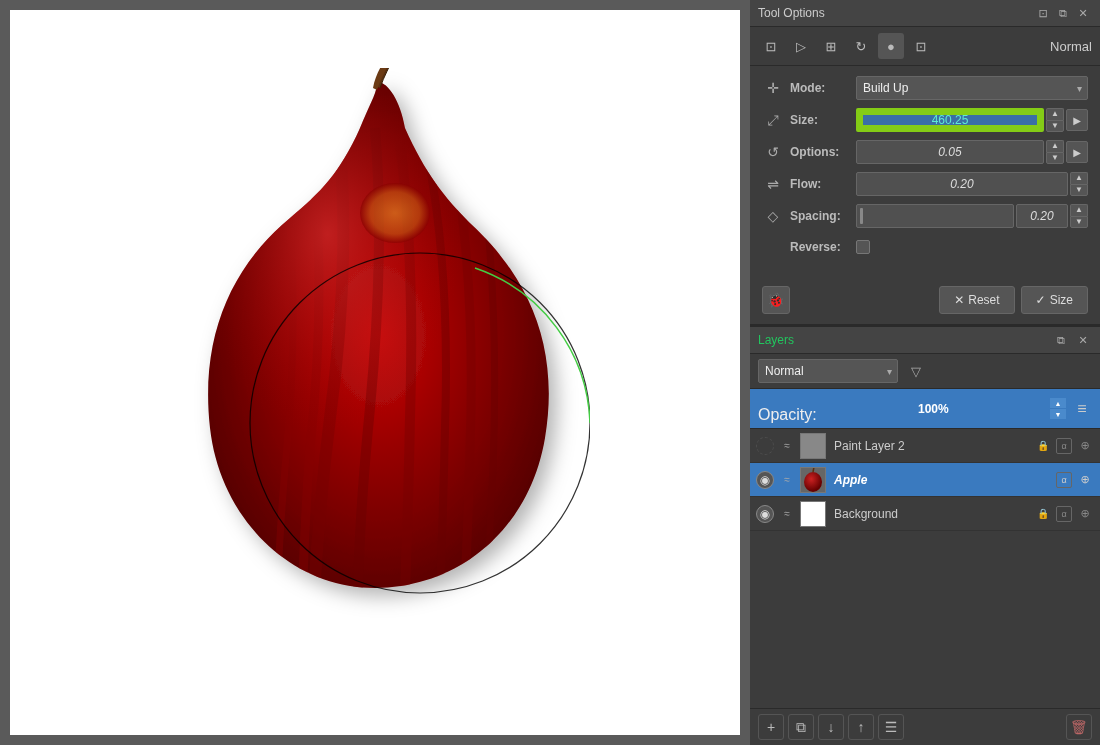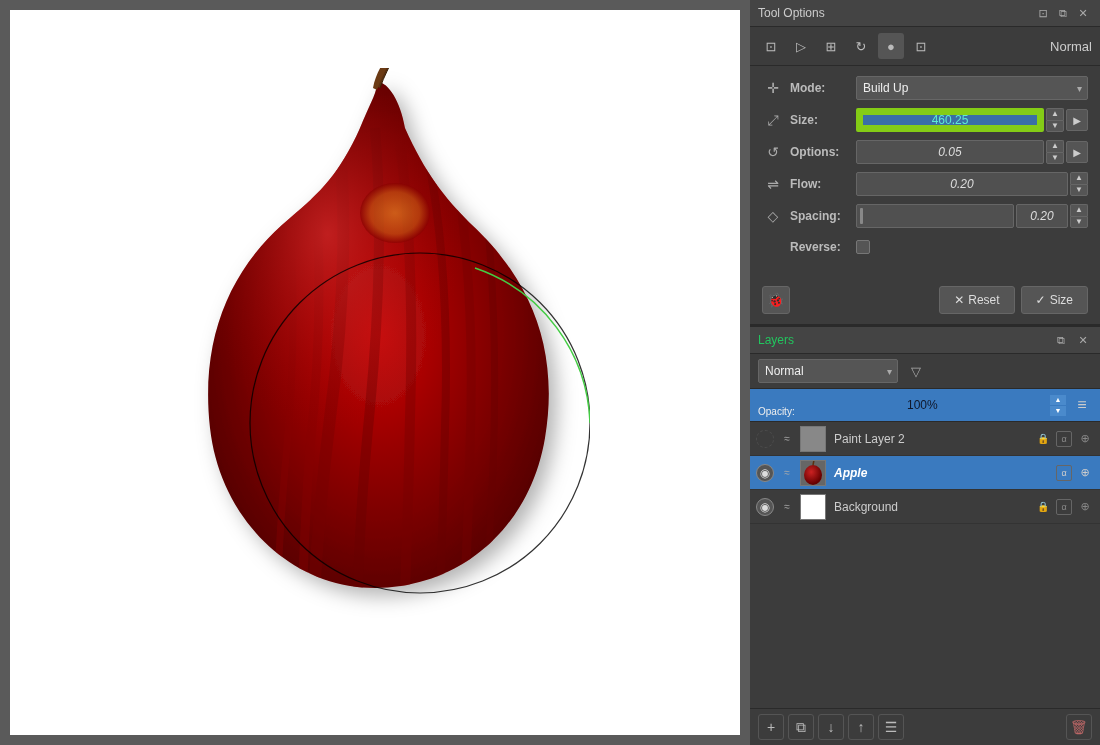--- a/index.html
+++ b/index.html
@@ -405,29 +405,29 @@
       align-items: center;
       padding: 4px 8px;
       gap: 6px;
       border-bottom: 1px solid #2a2a2a;
       background: #3a7abf;
       margin: 0;
     }
 
     .opacity-label {
       color: #eee;
-      font-size: 10px;
+      font-size: 16px;
       font-weight: 500;
       margin-top: 13px;
     }
 
     .opacity-value {
-      color: #0f172a;
-      font-size: 12px;
-      font-weight: 400;
+      color: #ffffff;
+      font-size: 12px;
+      font-weight: 700;
       flex: 1;
       text-align: center;
     }
 
     .opacity-spin {
       display: flex;
       flex-direction: column;
       gap: 1px;
     }
 

